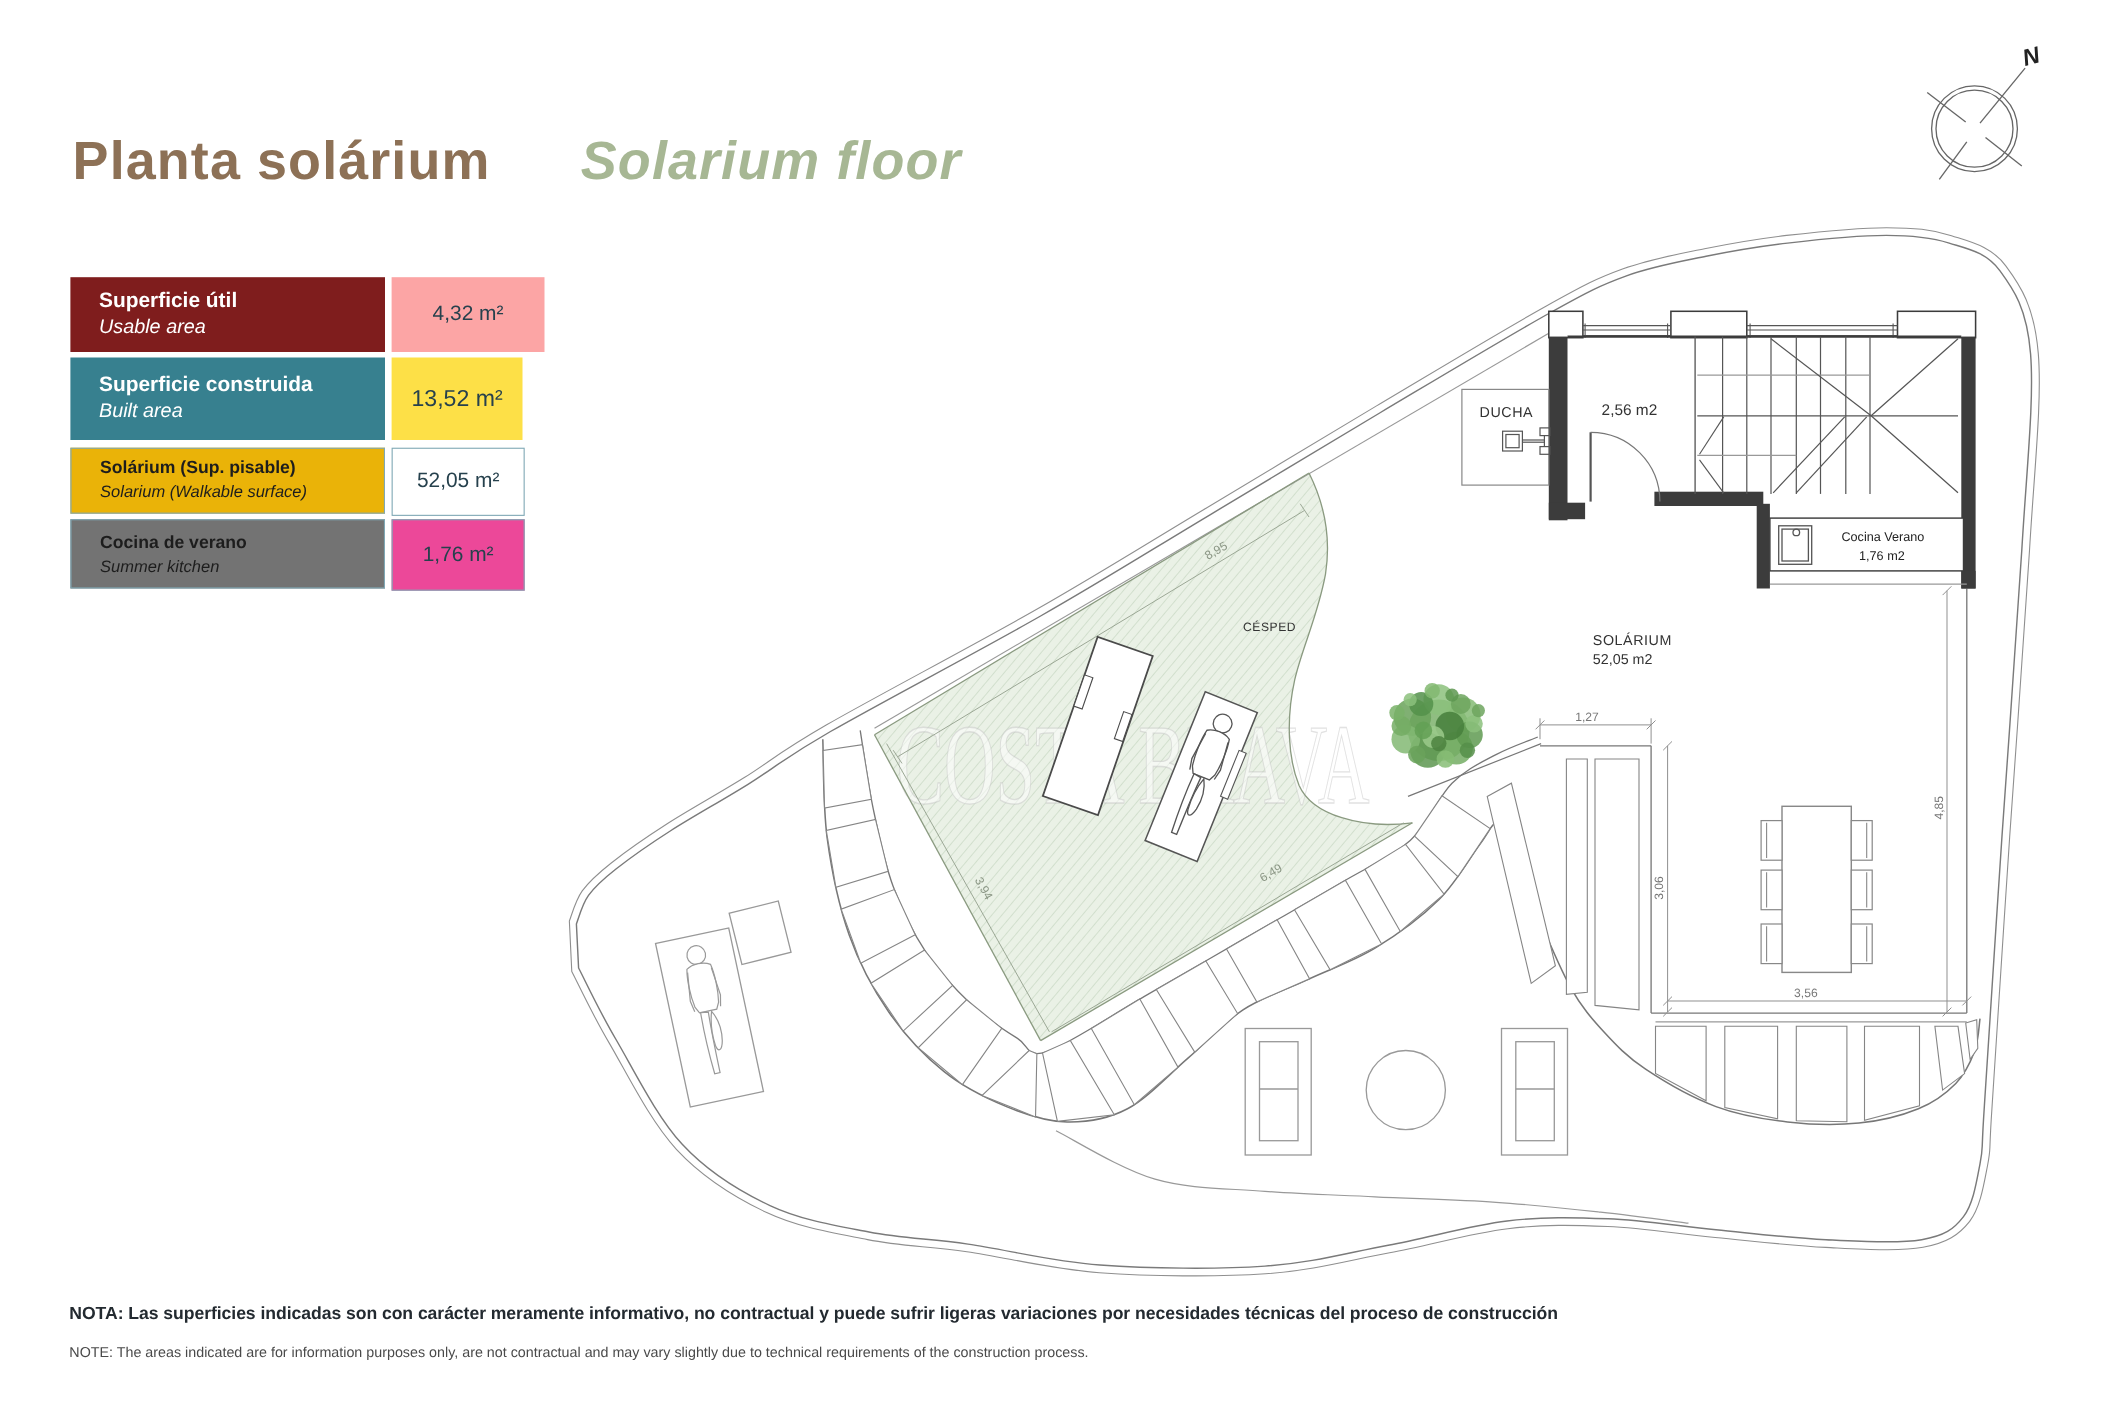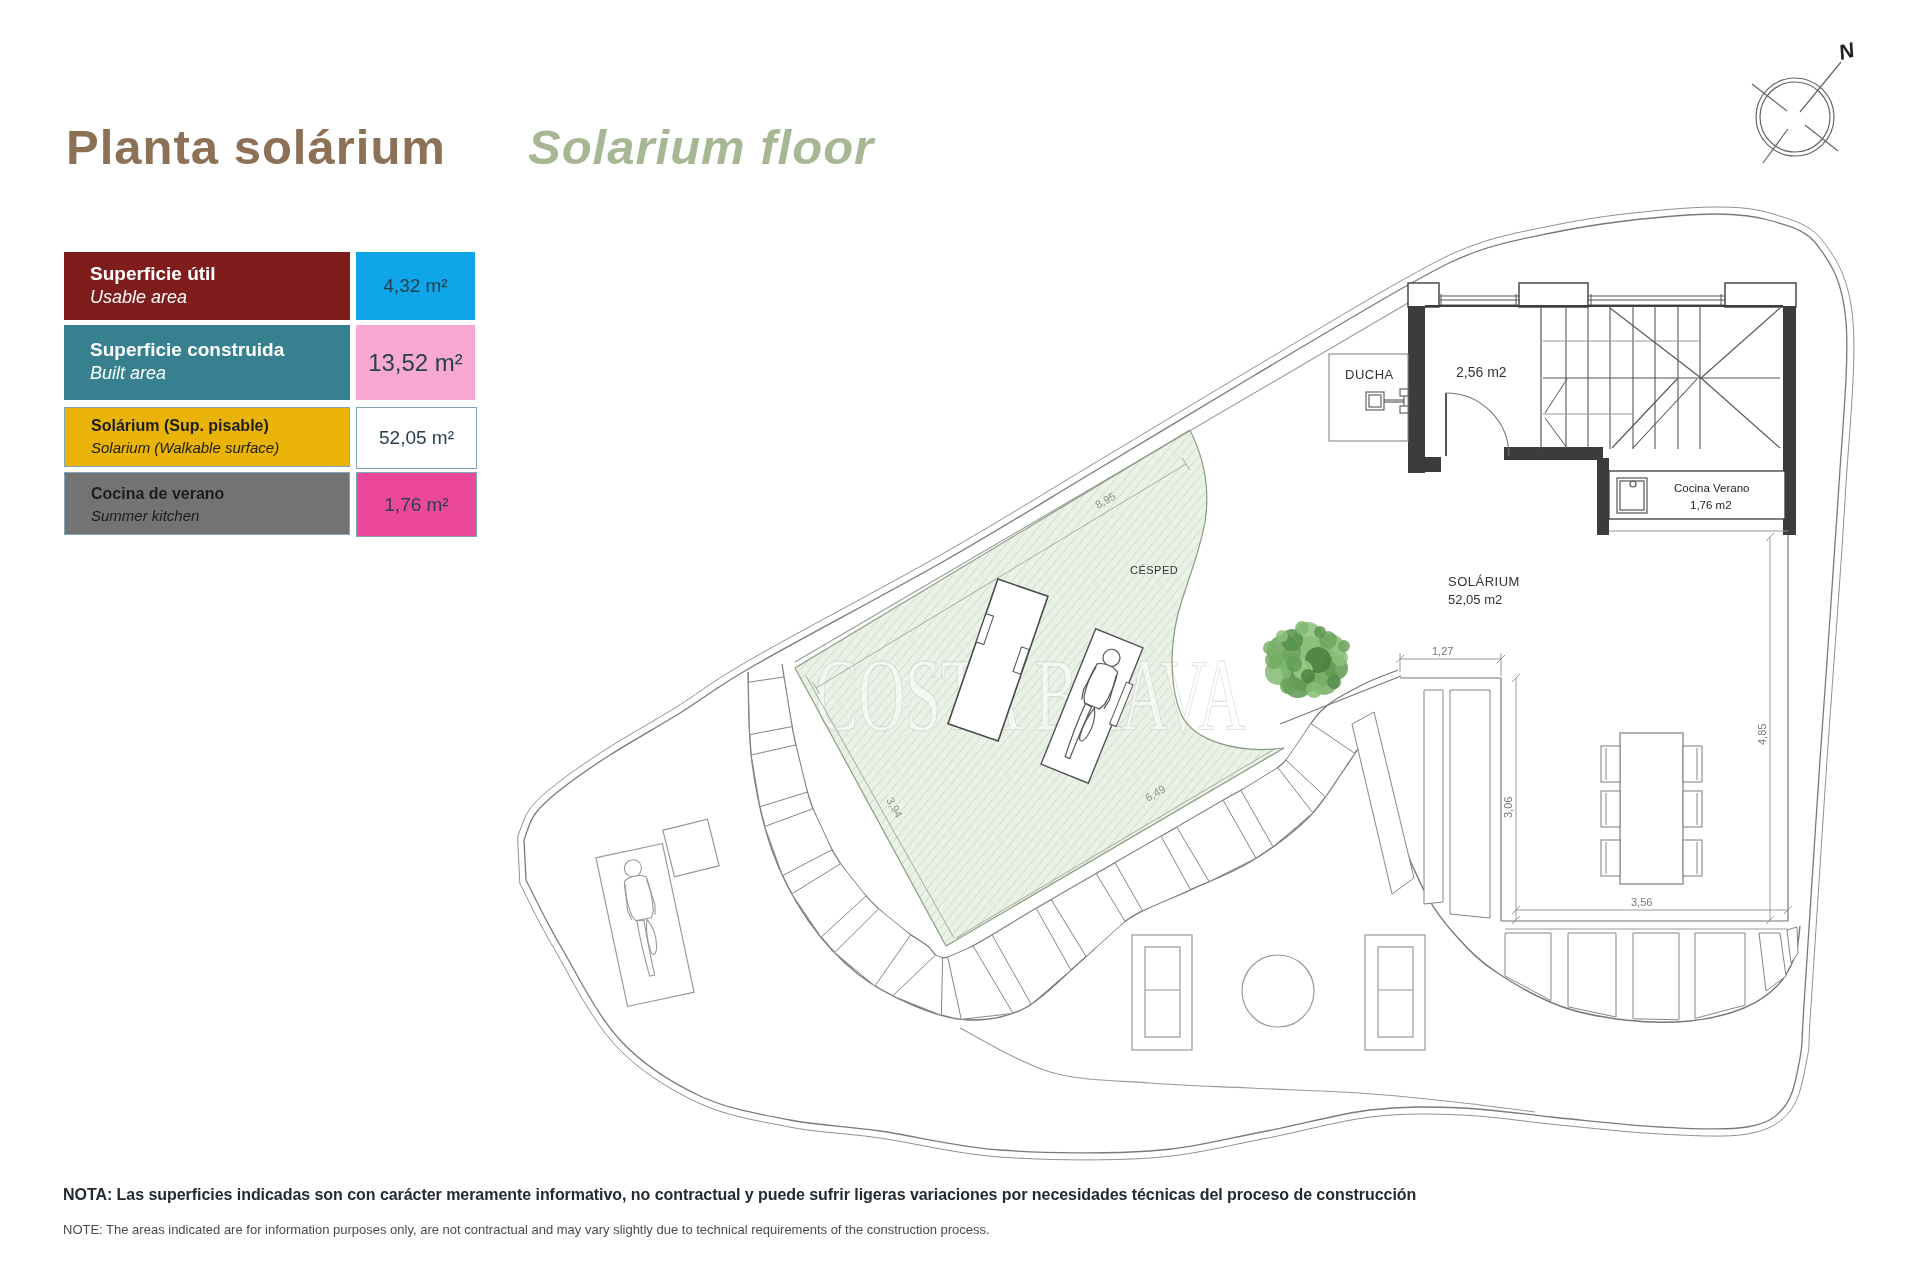--- a/index.html
+++ b/index.html
@@ -9,28 +9,28 @@
 
 <div class="abs" style="left:66px;top:119px;font-size:49px;font-weight:700;color:#8d7156;letter-spacing:1px">Planta solárium</div>
 
 <div class="abs" style="left:528px;top:119px;font-size:49px;font-weight:700;font-style:italic;color:#a7b794;letter-spacing:1px">Solarium floor</div>
 
 <div class="abs" style="left:64px;top:252px;width:286px;height:68px;background:#7f1d1d;color:#fff;padding:10px 0 0 26px;box-sizing:border-box">
   <div style="font-size:19px;font-weight:700;line-height:24px">Superficie útil</div>
   <div style="font-size:18px;font-style:italic;line-height:23px">Usable area</div>
 </div>
 
-<div class="abs" style="left:356px;top:252px;width:119px;height:68px;background:#0ea5e9;color:#26414d;font-size:19px;display:flex;align-items:center;justify-content:center">4,32 m²</div>
+<div class="abs" style="left:356px;top:252px;width:139px;height:68px;background:#fca5a5;color:#26414d;font-size:19px;display:flex;align-items:center;justify-content:center">4,32 m²</div>
 
 <div class="abs" style="left:64px;top:325px;width:286px;height:75px;background:#37808f;color:#fff;padding:13px 0 0 26px;box-sizing:border-box">
   <div style="font-size:19px;font-weight:700;line-height:24px">Superficie construida</div>
   <div style="font-size:18px;font-style:italic;line-height:23px">Built area</div>
 </div>
 
-<div class="abs" style="left:356px;top:325px;width:119px;height:75px;background:#f9a8d4;color:#26414d;font-size:24px;display:flex;align-items:center;justify-content:center">13,52 m²</div>
+<div class="abs" style="left:356px;top:325px;width:119px;height:75px;background:#fde047;color:#26414d;font-size:21px;display:flex;align-items:center;justify-content:center">13,52 m²</div>
 
 <div class="abs" style="left:64px;top:407px;width:286px;height:60px;background:#eab308;border:1px solid #7fa8b5;color:#1d1d1d;padding:7px 0 0 26px;box-sizing:border-box">
   <div style="font-size:16px;font-weight:700;line-height:22px">Solárium (Sup. pisable)</div>
   <div style="font-size:15px;font-style:italic;line-height:21px">Solarium (Walkable surface)</div>
 </div>
 
 <div class="abs" style="left:356px;top:407px;width:119px;height:60px;background:#fff;border:1px solid #7fa8b5;color:#26414d;font-size:19px;display:flex;align-items:center;justify-content:center">52,05 m²</div>
 
 <div class="abs" style="left:64px;top:472px;width:286px;height:63px;background:#737373;border:1px solid #7fa8b5;color:#1d1d1d;padding:9px 0 0 26px;box-sizing:border-box">
   <div style="font-size:16px;font-weight:700;line-height:23px">Cocina de verano</div>

